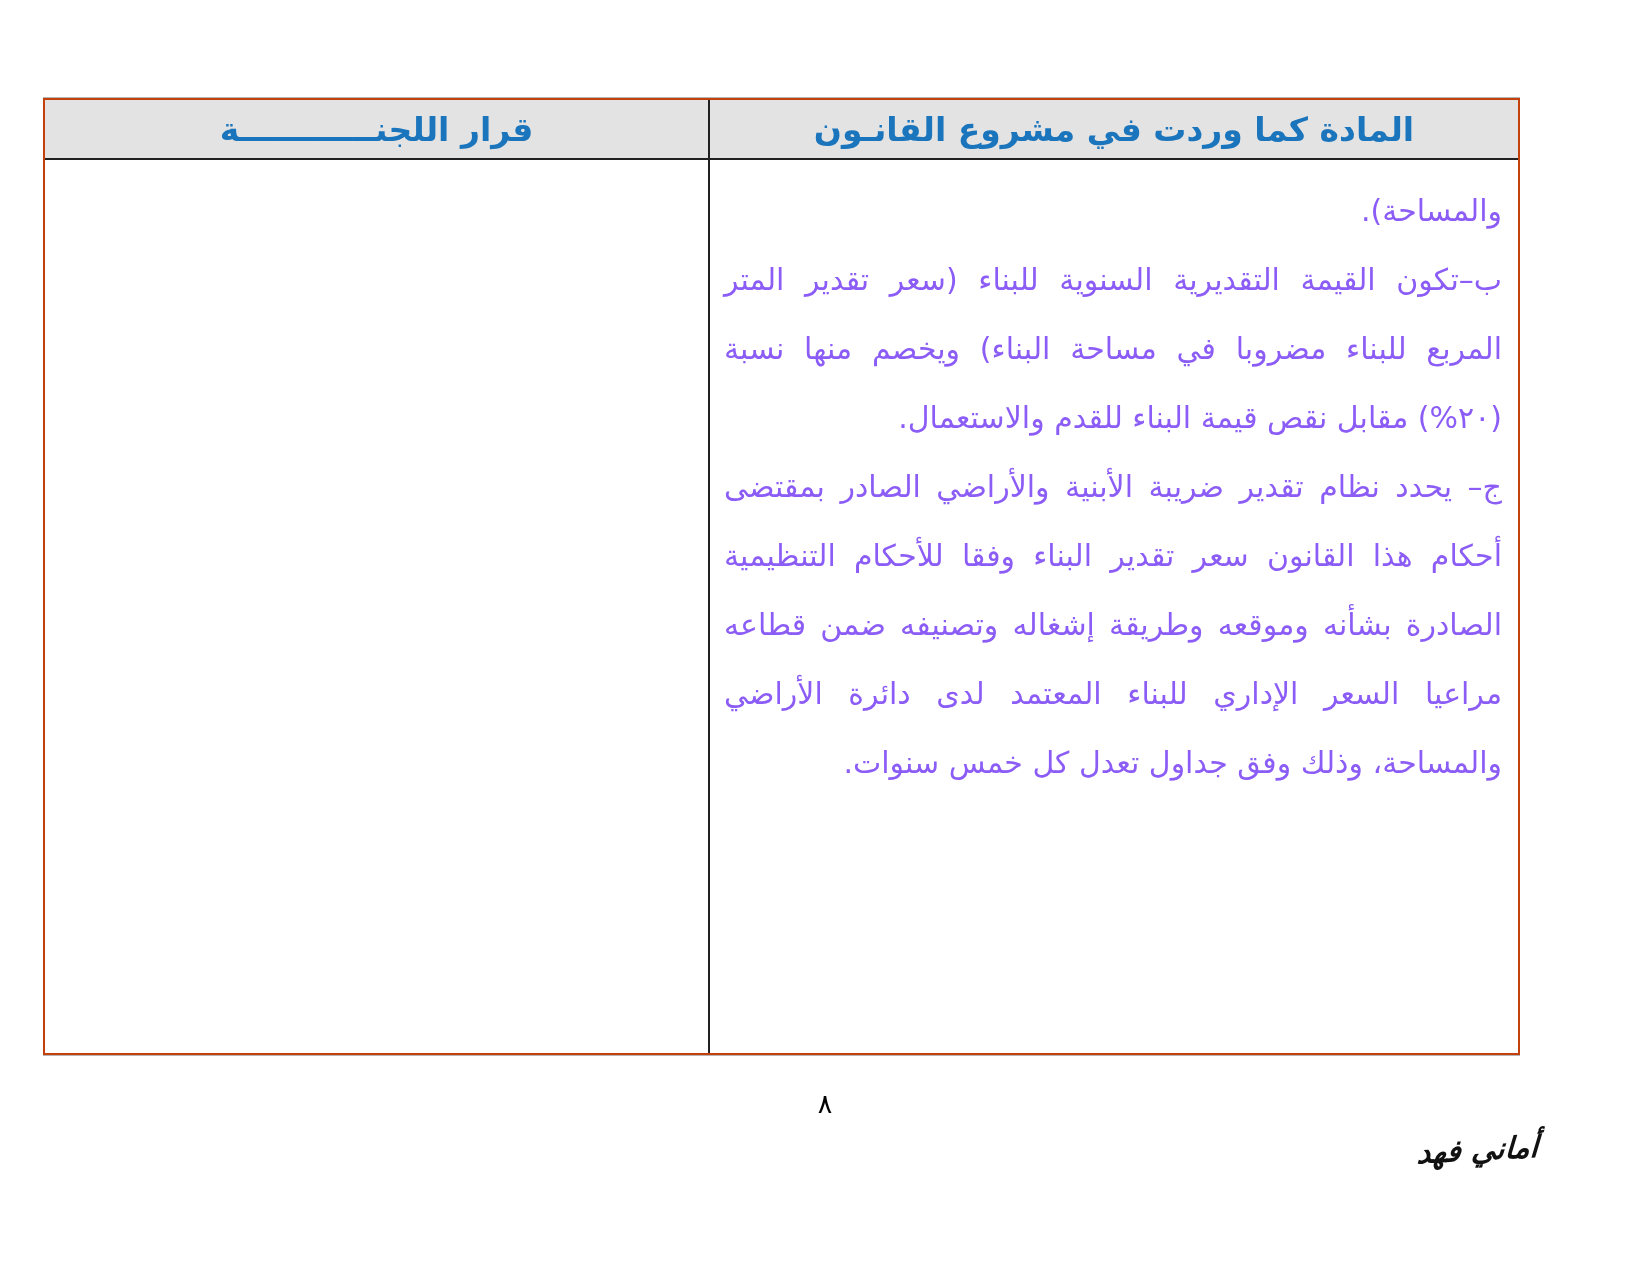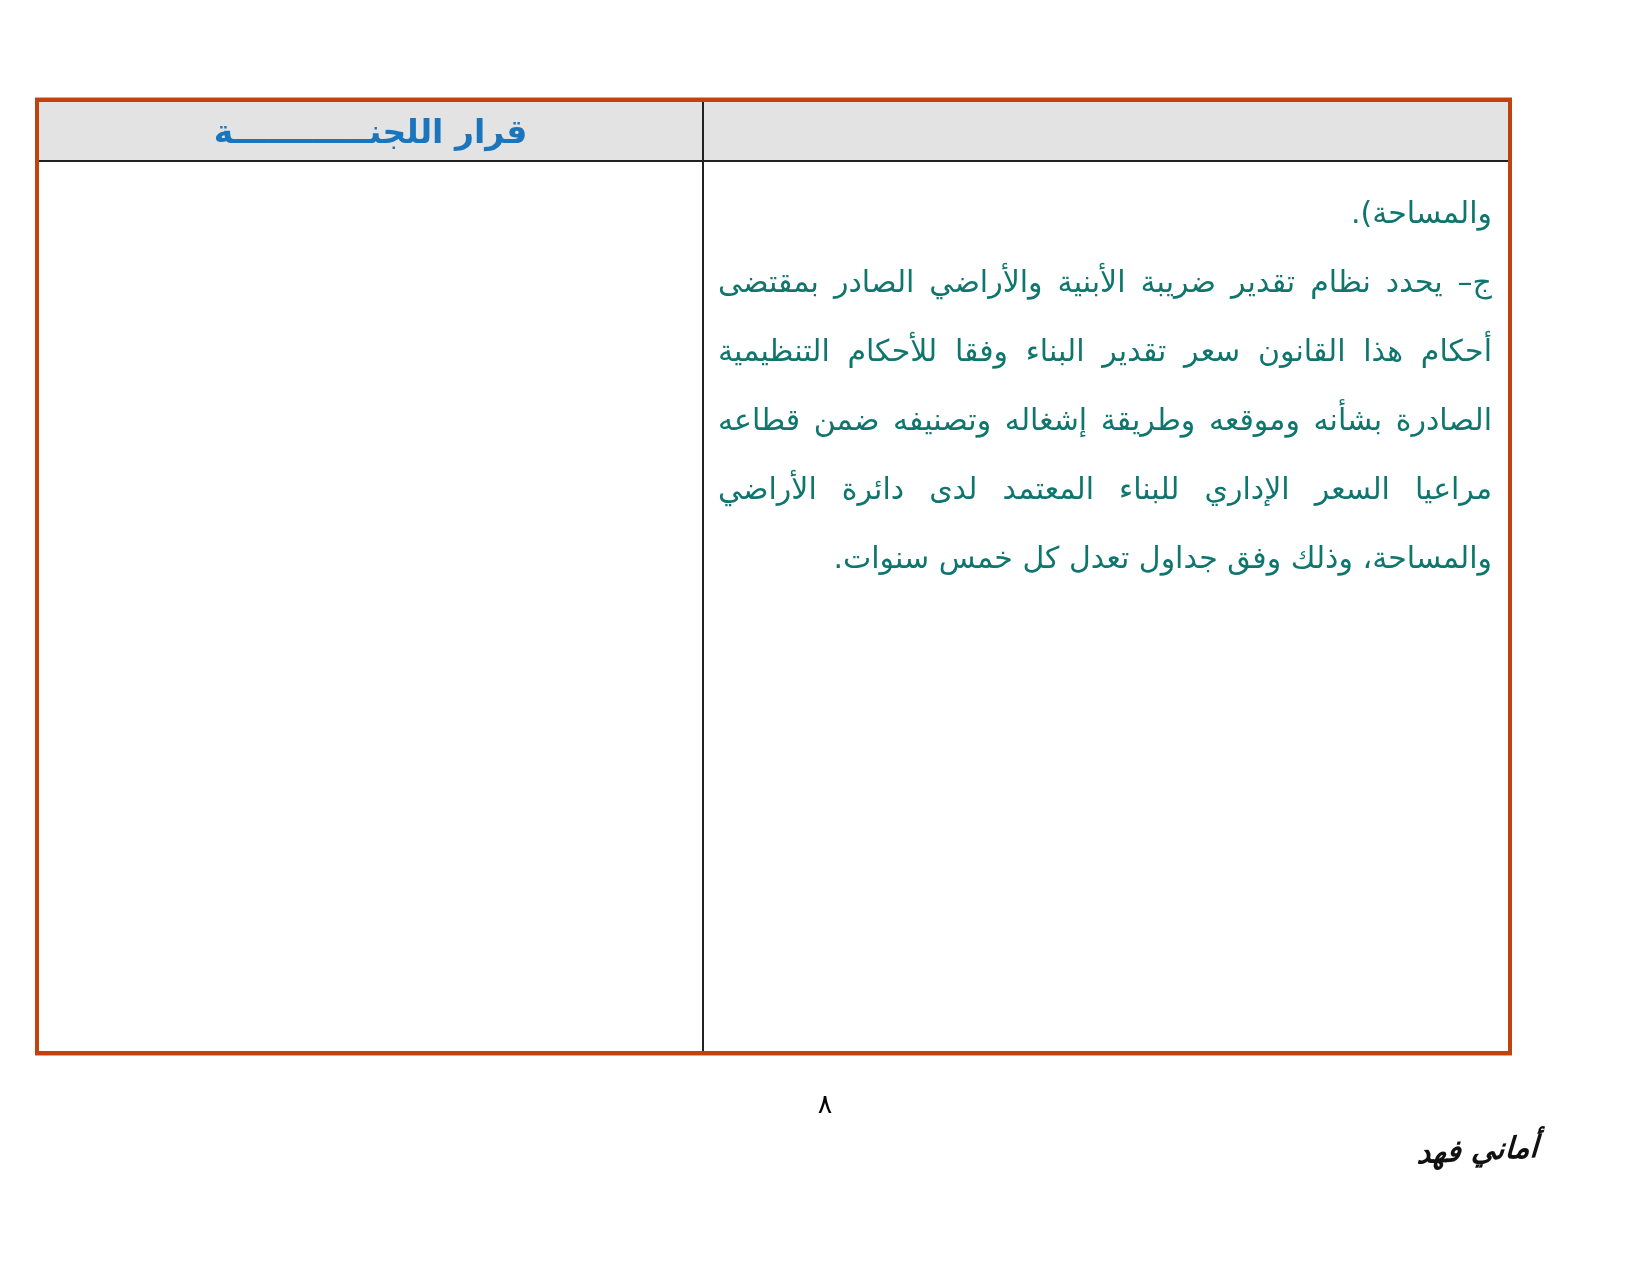--- a/index.html
+++ b/index.html
@@ -9,25 +9,25 @@
     height: 1275px;
     position: relative;
     font-family: "DejaVu Sans", sans-serif;
     color: #000000;
     overflow: hidden;
   }
 
   
   .doc-table {
     position: absolute;
-    left: 35px;
+    left: 43px;
     top: 98px;
     width: 1477px;
     height: 957px;
-    border: 4px solid #c2410c;
+    border: 2px solid #c2410c;
     box-shadow: 0 1px 0 #b5b5b5, 0 -1px 0 #b5b5b5;
     background: #ffffff;
     display: flex;
     flex-direction: column;
   }
   .t-row { display: flex; direction: ltr; width: 100%; }
   .t-row.header-row {
     height: 60px;
     background: #e3e3e3;
     border-bottom: 2px solid #212121;
@@ -55,21 +55,21 @@
 
   .article-cell {
     direction: rtl;
     padding: 16px 16px 0 14px;
   }
   .article-cell p {
     font-size: 30px;
     line-height: 69px;
     text-align: justify;
     text-align-last: right;
-    color: #0f766e;
+    color: #8b5cf6;
   }
 
   .decision-cell { direction: rtl; }
 
   
   .page-number {
     position: absolute;
     left: 0;
     top: 1088px;
     width: 1650px;
@@ -89,26 +89,28 @@
     color: #111111;
   }
 </style>
 </head>
 <body>
 
 <div class="doc-table">
 
   <div class="t-row header-row">
     <div class="cell-left header-cell">قرار اللجنــــــــــــة</div>
+    <div class="cell-right header-cell">المادة كما وردت في مشروع القانـون</div>
   </div>
 
   <div class="t-row body-row">
     <div class="cell-left decision-cell"></div>
     <div class="cell-right article-cell">
       <p>والمساحة).</p>
+      <p>ب–تكون القيمة التقديرية السنوية للبناء (سعر تقدير المتر المربع للبناء مضروبا في مساحة البناء) ويخصم منها نسبة (٢٠%) مقابل نقص قيمة البناء للقدم والاستعمال.</p>
       <p>ج– يحدد نظام تقدير ضريبة الأبنية والأراضي الصادر بمقتضى أحكام هذا القانون سعر تقدير البناء وفقا للأحكام التنظيمية الصادرة بشأنه وموقعه وطريقة إشغاله وتصنيفه ضمن قطاعه مراعيا السعر الإداري للبناء المعتمد لدى دائرة الأراضي والمساحة، وذلك وفق جداول تعدل كل خمس سنوات.</p>
     </div>
   </div>
 
 </div>
 
 <div class="page-number">٨</div>
 
 <div class="signature">أماني فهد</div>
 

